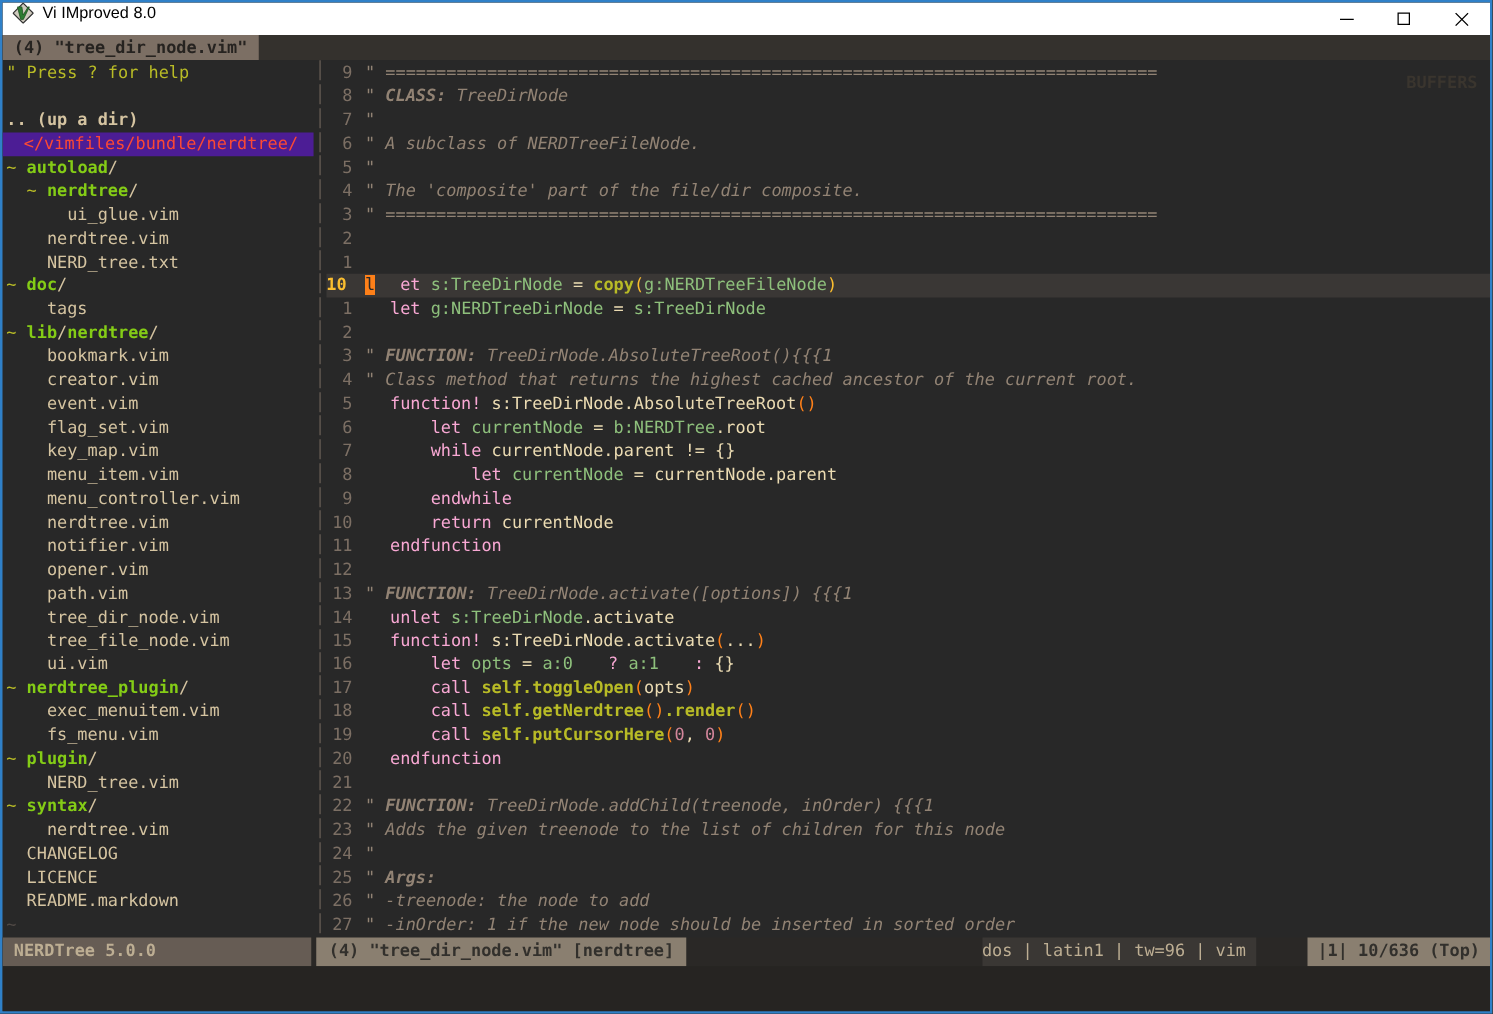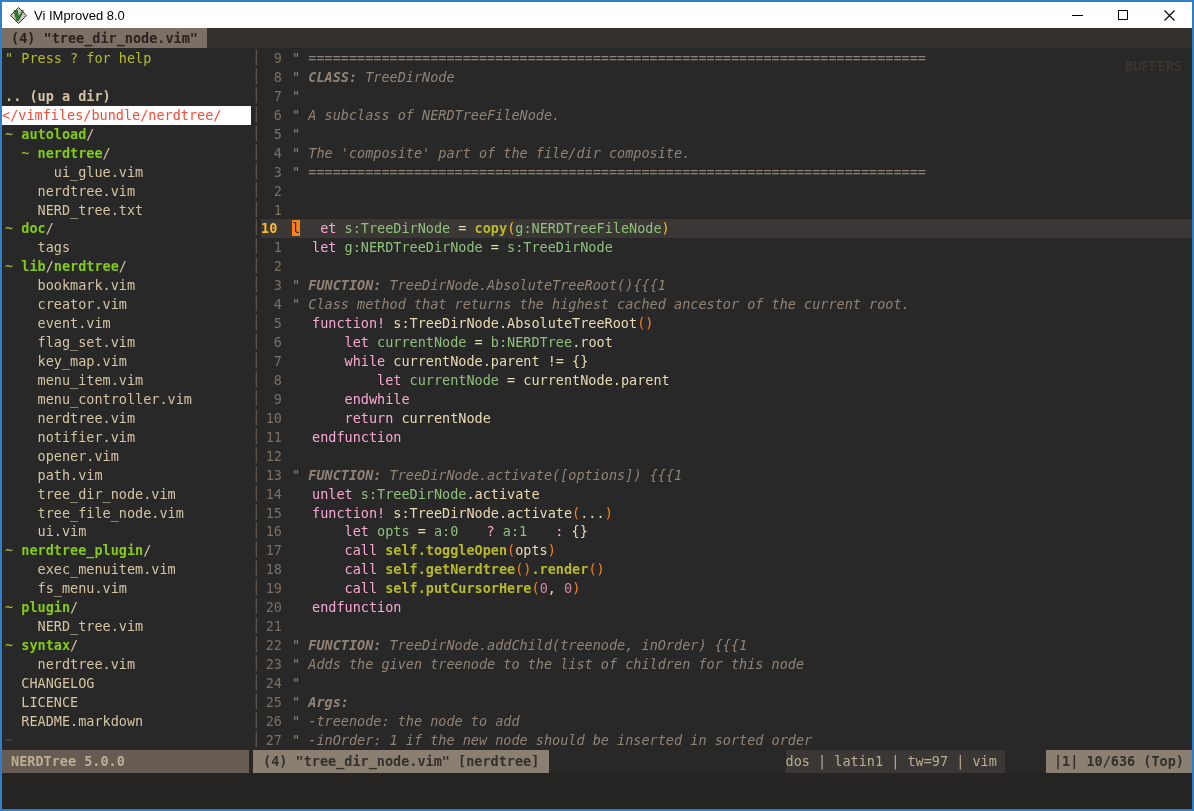--- a/index.html
+++ b/index.html
@@ -6,42 +6,42 @@
   *{box-sizing:border-box;}
   .window{
     width:1194px;height:811px;
     border:2px solid #2f80c8;
     display:flex;flex-direction:column;
     background:#282828;
     font-family:"DejaVu Sans Mono",monospace;
     overflow:hidden;
   }
   
-  .titlebar{height:26px;background:#ffffff;display:flex;align-items:center;
+  .titlebar{height:26px;background:#ffffff;display:flex;align-items:flex-start;
     font-family:"Liberation Sans",sans-serif;font-size:13px;color:#000;flex:0 0 26px;}
   .app-icon{margin:0 7px 0 8px;display:block;}
   .win-controls{margin-left:auto;display:flex;height:100%;}
   .wbtn{width:46px;height:100%;display:flex;align-items:center;justify-content:center;cursor:default;}
   .glyph-min{width:11px;height:1px;background:#000;}
   .glyph-max{width:10px;height:10px;border:1px solid #000;}
   
   .tabline{height:20px;background:#34312d;display:flex;align-items:stretch;
     font-size:13.5px;font-weight:bold;flex:0 0 20px;}
   .tab{background:#7c6f64;color:#262320;line-height:20px;padding:0 9px;white-space:pre;}
   .tab-spacer{flex:1;}
   .buffers-label{background:#a89984;color:#3a352e;line-height:20px;padding:0 10px;margin-top:28px;}
   
   .main{flex:1;display:flex;overflow:hidden;}
   .sidebar{width:249px;padding:1px 0 0 3px;overflow:hidden;}
   .vsep{width:10px;text-align:center;color:#665c54;font-size:13.5px;overflow:hidden;}
   .vsep div{height:18.95px;line-height:18.95px;}
   .editor{flex:1;padding-top:1px;overflow:hidden;}
   .row,.srow{white-space:pre;height:18.95px;line-height:18.95px;font-size:13.5px;color:#ebdbb2;}
   .row.cursorline{background:#3a3735;}
-  .srow.hl{background:#ffffff;margin-left:-3px;padding-left:0;}
+  .srow.hl{background:#4c1d95;margin-left:-3px;padding-left:17px;}
   .ln{display:inline-block;width:21px;margin-right:10px;text-align:right;color:#7c6f64;}
   .ln.cur{text-align:left;color:#fabd2f;font-weight:bold;}
   
   .c-com {color:#928374;font-style:italic;}
   .c-comb{color:#928374;font-style:italic;font-weight:bold;}
   .c-kw  {color:#f9a8d4;margin-left:20px;}
   .c-id  {color:#8ec07c;}
   .c-fg  {color:#ebdbb2;}
   .c-fn  {color:#b8bb26;font-weight:bold;}
   .c-par {color:#fe8019;}
@@ -222,19 +222,19 @@
         <div class="row"><span class="ln">26</span><span class="c-com">" -treenode: the node to add</span></div>
         <div class="row"><span class="ln">27</span><span class="c-com">" -inOrder: 1 if the new node should be inserted in sorted order</span></div>
       </div>
   </div>
 
   <div class="statusline">
     <div class="sl-left">NERDTree 5.0.0</div>
     <div class="sl-gap"></div>
     <div class="sl-center">(4) "tree_dir_node.vim" [nerdtree]</div>
     <div class="sl-mid"></div>
-    <div class="sl-info">dos | latin1 | tw=97 | vim </div>
+    <div class="sl-info">dos | latin1 | tw=96 | vim </div>
     <div class="sl-pos">|1| 10/636 (Top)</div>
   </div>
 
   <div class="cmdline"></div>
 
 </div>
 
 </body></html>

